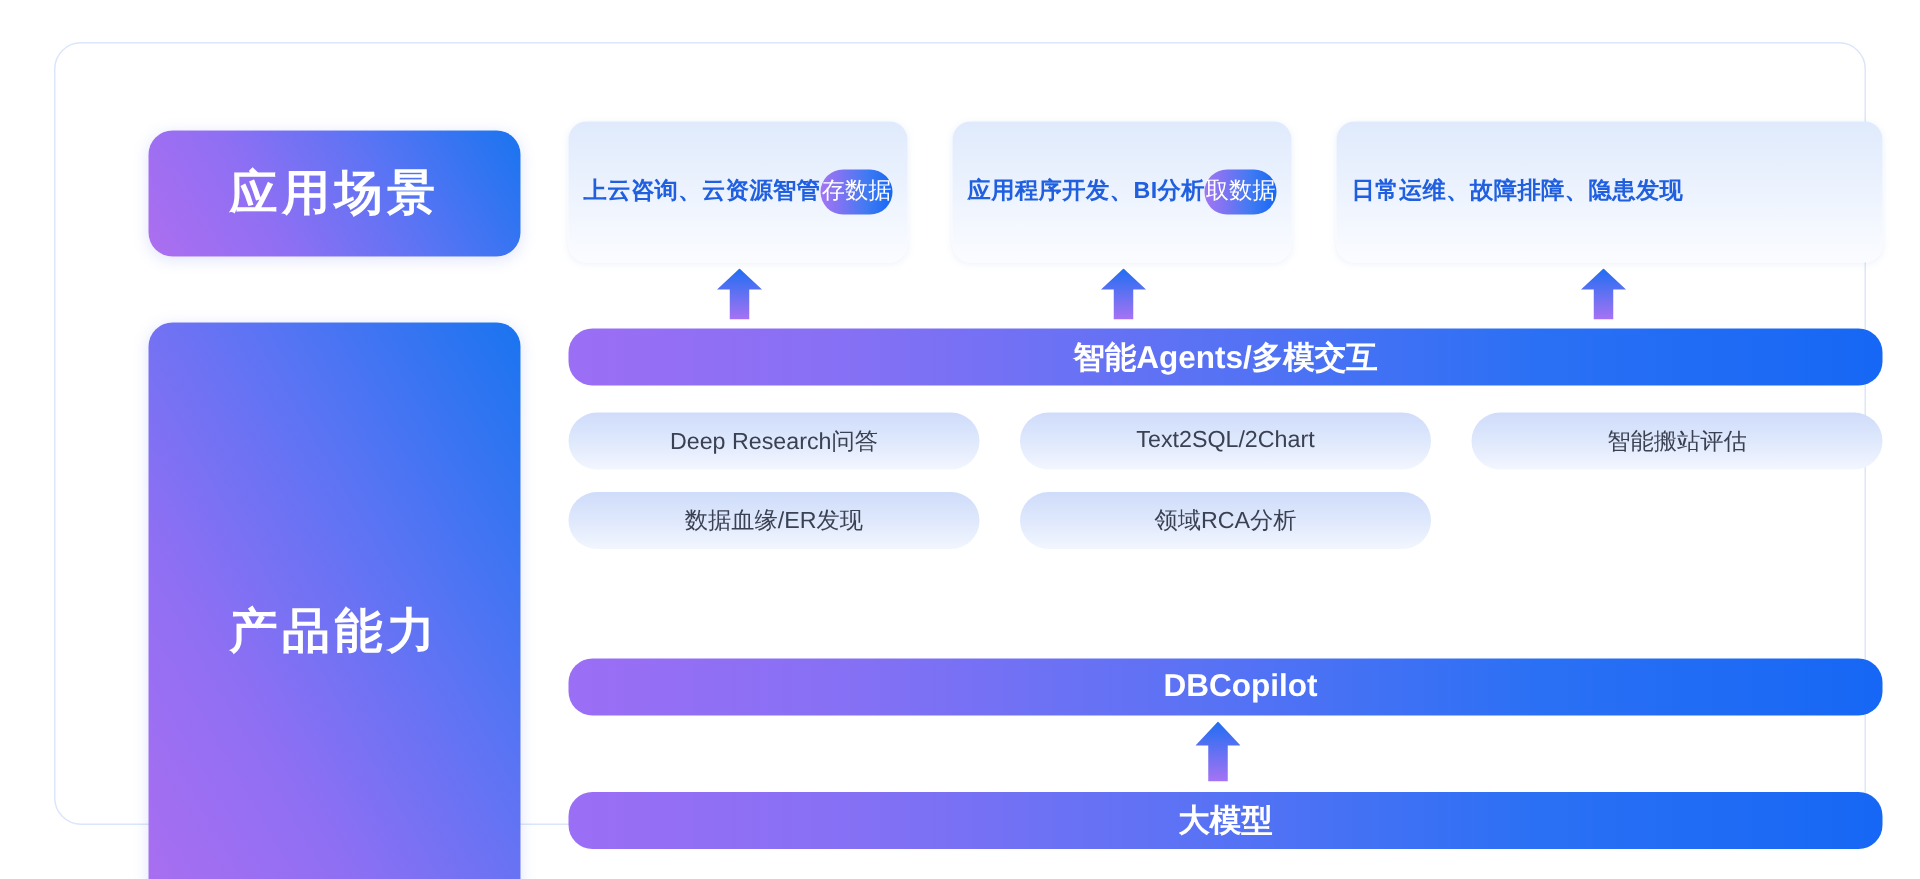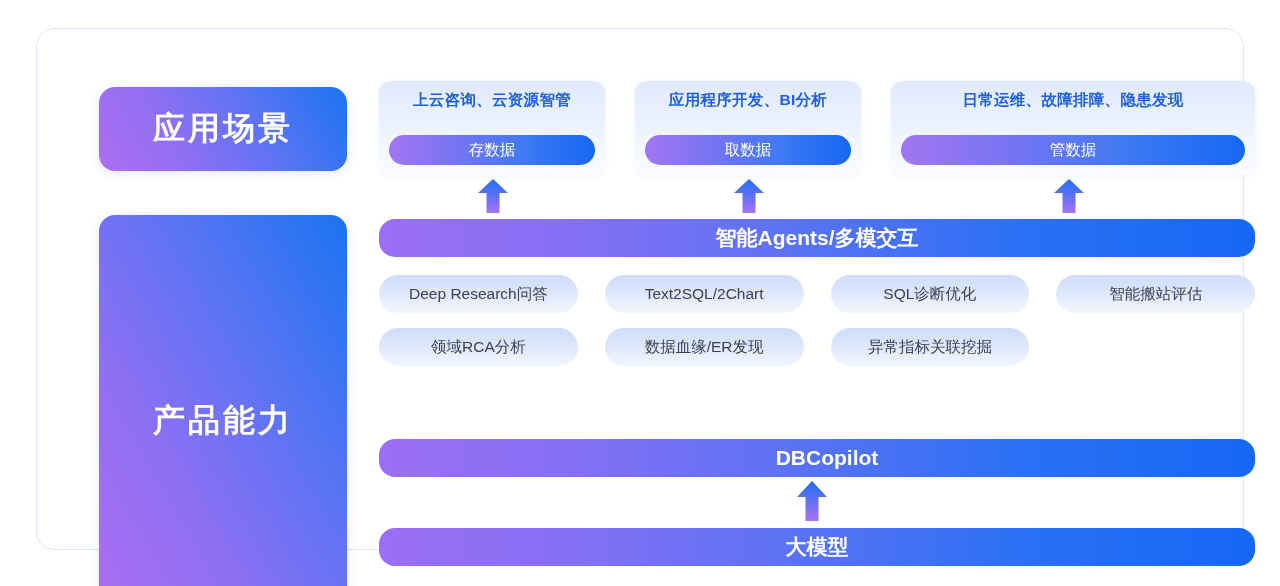--- a/index.html
+++ b/index.html
@@ -38,21 +38,21 @@
   #rail-scene  { left: 62px;  top: 58px;  width: 248px; height: 84px; }
   #rail-ability{ left: 62px;  top: 186px; width: 248px; height: 411px; }
 
   
   .scene-card {
     position: absolute;
     border-radius: 12px;
     background: linear-gradient(180deg, #dfeafc 0%, #eef4fe 55%, #fbfcff 100%);
     padding: 9px 10px 10px 10px;
     display: flex;
-    flex-direction: column;
+    flex-direction: row;
     align-items: center;
     justify-content: space-between;
     box-shadow: 0 1px 5px rgba(120,150,220,0.13);
   }
   .scene-title {
     color: #1f5fe0;
     font-size: 15.5px;
     font-weight: bold;
     letter-spacing: 0.3px;
     white-space: nowrap;
@@ -95,21 +95,21 @@
   #bar-agents  { top: 190px; height: 38px; font-size: 21px; }
   #bar-copilot { top: 410px; height: 38px; font-size: 21px; padding-left: 20px; }
   #bar-model   { top: 499px; height: 38px; font-size: 21px; }
 
   
   #pill-grid {
     position: absolute;
     left: 342px; top: 246px;
     width: 876px; height: 146px;
     display: grid;
-    grid-template-columns: repeat(4, 1fr);
+    grid-template-columns: repeat(3, 1fr);
     grid-template-rows: repeat(3, 38px);
     column-gap: 27px;
     row-gap: 15px;
   }
   .pill {
     border-radius: 19px;
     background: linear-gradient(180deg, #cfdcfa 0%, #dde7fc 45%, #f2f6fe 100%);
     display: flex;
     align-items: center;
     justify-content: center;
@@ -136,21 +136,20 @@
     <span class="scene-chip">存数据</span>
   </div>
 
   <div class="scene-card" id="scene-card-1">
     <span class="scene-title">应用程序开发、BI分析</span>
     <span class="scene-chip">取数据</span>
   </div>
 
   <div class="scene-card" id="scene-card-2">
     <span class="scene-title">日常运维、故障排障、隐患发现</span>
-    <span class="scene-chip">管数据</span>
   </div>
 
   <svg class="arrow" id="arrow-0" viewBox="0 0 30 34">
     <defs>
         <linearGradient id="ag0" x1="0" y1="1" x2="0" y2="0">
       <stop offset="0%" stop-color="#a673f3"></stop>
           <stop offset="100%" stop-color="#1f6ef2"></stop>
     </linearGradient>
       </defs>
     <path d="M15 0 L30 14 L21.5 14 L21.5 34 L8.5 34 L8.5 14 L0 14 Z" fill="url(#ag0)"></path>
@@ -174,25 +173,23 @@
     <path d="M15 0 L30 14 L21.5 14 L21.5 34 L8.5 34 L8.5 14 L0 14 Z" fill="url(#ag2)"></path>
   </svg>
 
   <div class="bar" id="bar-agents">
     <span>智能Agents/多模交互</span>
   </div>
 
   <div id="pill-grid">
     <div class="pill">Deep Research问答</div>
     <div class="pill">Text2SQL/2Chart</div>
-    <div class="pill">SQL诊断优化</div>
     <div class="pill">智能搬站评估</div>
+    <div class="pill">数据血缘/ER发现</div>
     <div class="pill">领域RCA分析</div>
-    <div class="pill">数据血缘/ER发现</div>
-    <div class="pill">异常指标关联挖掘</div>
   </div>
 
   <div class="bar" id="bar-copilot">
     <span>DBCopilot</span>
   </div>
 
   <svg class="arrow" id="arrow-copilot" viewBox="0 0 30 40">
     <defs>
         <linearGradient id="ag3" x1="0" y1="1" x2="0" y2="0">
       <stop offset="0%" stop-color="#a673f3"></stop>

